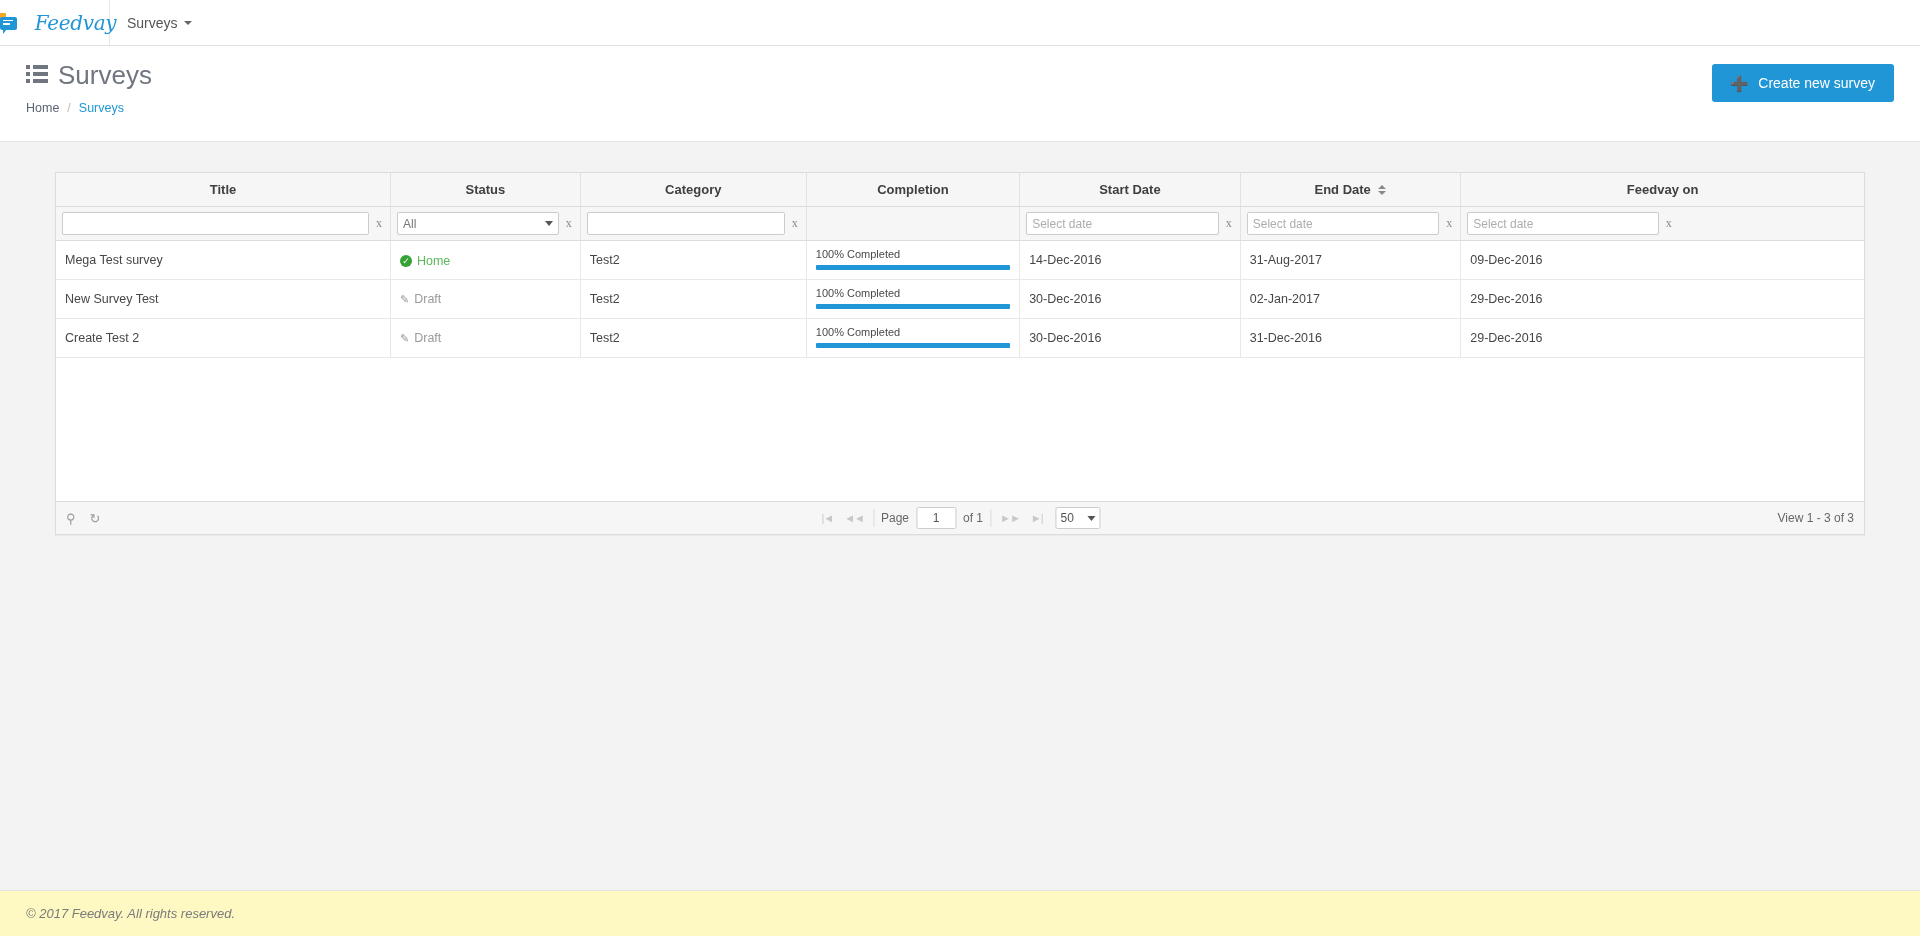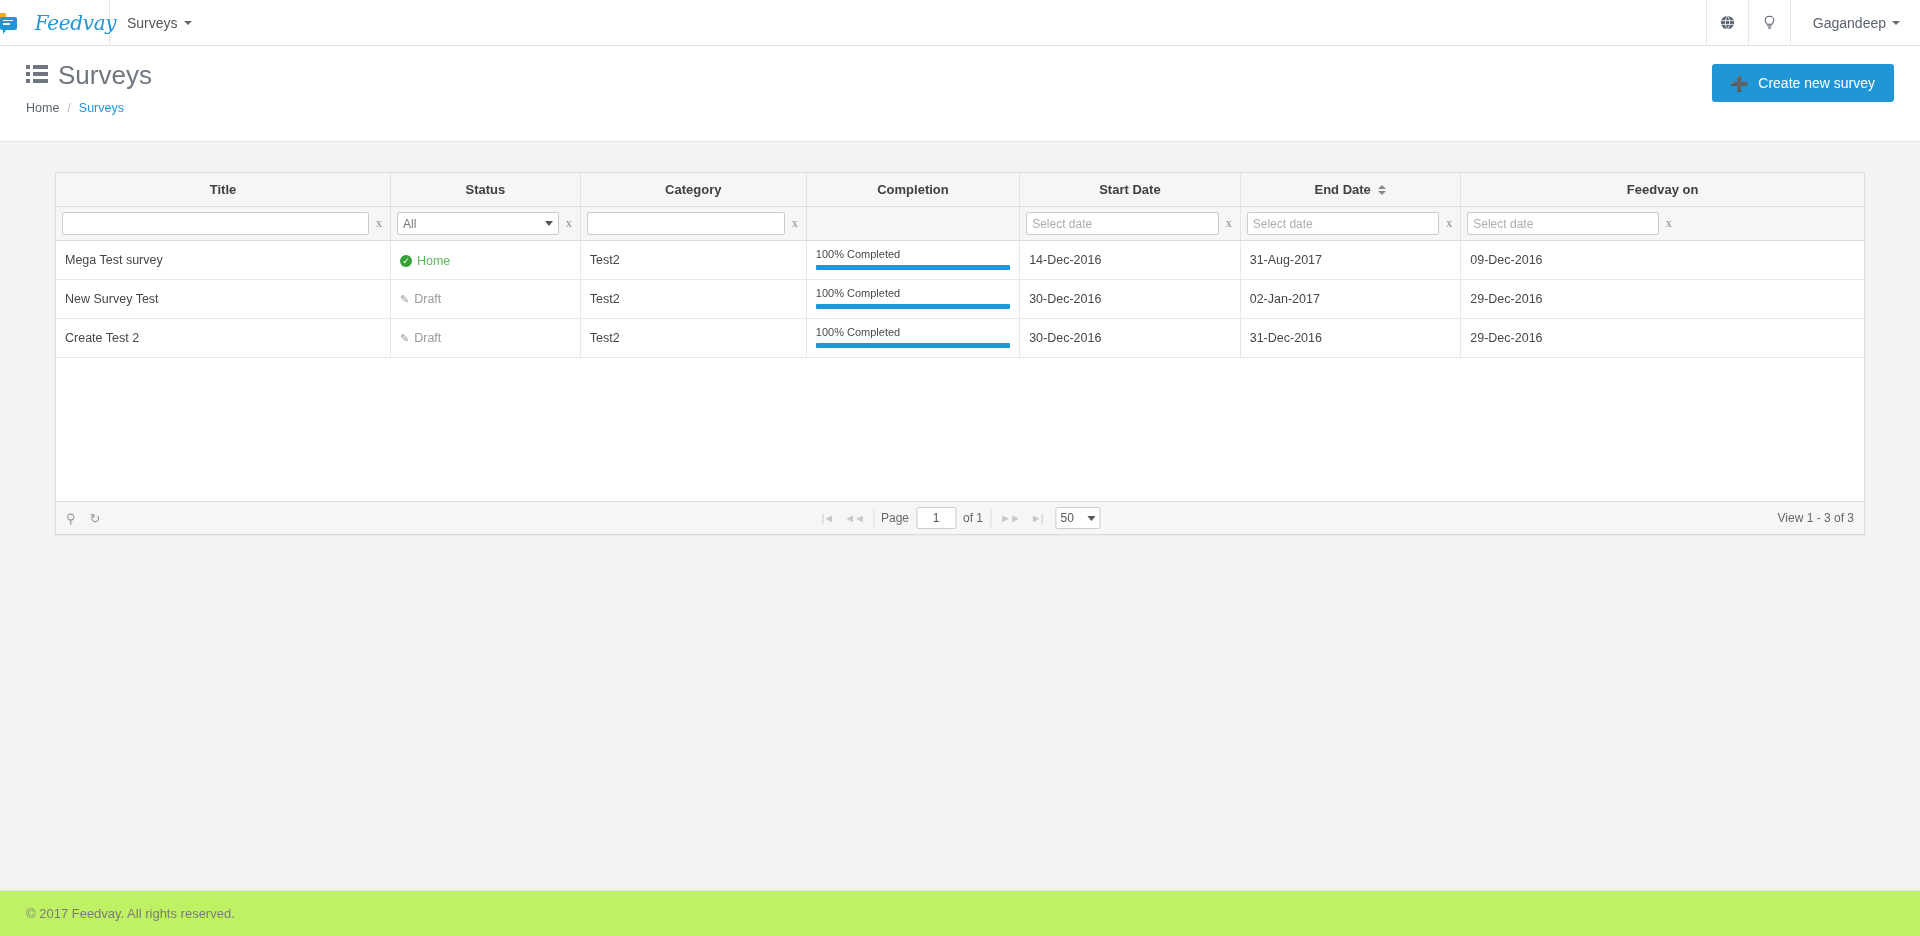--- a/index.html
+++ b/index.html
@@ -323,27 +323,28 @@
     cursor: pointer;
     margin-left: 4px;
   }
   .foot-right { margin-left: auto; font-size: 12px; color: #666; }
 
   
   .page-footer {
     position: absolute;
     bottom: 0; left: 0; right: 0;
     height: 46px;
-    background: #bef264;
+    background: #fef9c3;
     border-top: 1px solid #e2e2e2;
     display: flex;
     align-items: center;
     padding: 0 26px;
     font-size: 13px;
     color: #7a7a7a;
+    font-style: italic;
   }
 </style>
 </head>
 <body>
 
 <div class="navbar">
   <div class="nav-brand">
     <div class="brand-inner">
       <div class="brand-logo">
         <span class="flag"></span>
@@ -357,39 +358,20 @@
     </div>
   </div>
 
   <div class="nav-menu">
     <div class="nav-item">
       <span>Surveys</span>
       <span class="caret"></span>
     </div>
   </div>
 
-  <div class="nav-right">
-    <div class="nav-icon-btn">
-      <svg width="15" height="15" viewBox="0 0 16 16">
-        <circle cx="8" cy="8" r="7" fill="#5a6370"></circle>
-        <path d="M8 1 C5 4 5 12 8 15 M8 1 C11 4 11 12 8 15 M1.3 6 H14.7 M1.3 10 H14.7" stroke="#fff" stroke-width="0.9" fill="none"></path>
-      </svg>
-    </div>
-    <div class="nav-icon-btn">
-      <svg width="15" height="16" viewBox="0 0 16 18">
-        <path d="M8 1.5 C5 1.5 3.2 3.6 3.2 6 C3.2 8 4.6 9.2 5.2 10.4 L10.8 10.4 C11.4 9.2 12.8 8 12.8 6 C12.8 3.6 11 1.5 8 1.5 Z" fill="none" stroke="#5a6370" stroke-width="1.2"></path>
-        <rect x="5.6" y="11.6" width="4.8" height="1.3" fill="#5a6370"></rect>
-        <rect x="6.3" y="14" width="3.4" height="1.3" fill="#5a6370"></rect>
-      </svg>
-    </div>
-    <div class="nav-user">
-      <span>Gagandeep</span>
-      <span class="caret"></span>
-    </div>
-  </div>
 </div>
 
 <div class="page-head">
   <div class="page-title-row">
     <span class="list-icon">
       <span class="ln">
           <span class="dot"></span>
           <span class="bar"></span>
         </span>
       <span class="ln">

